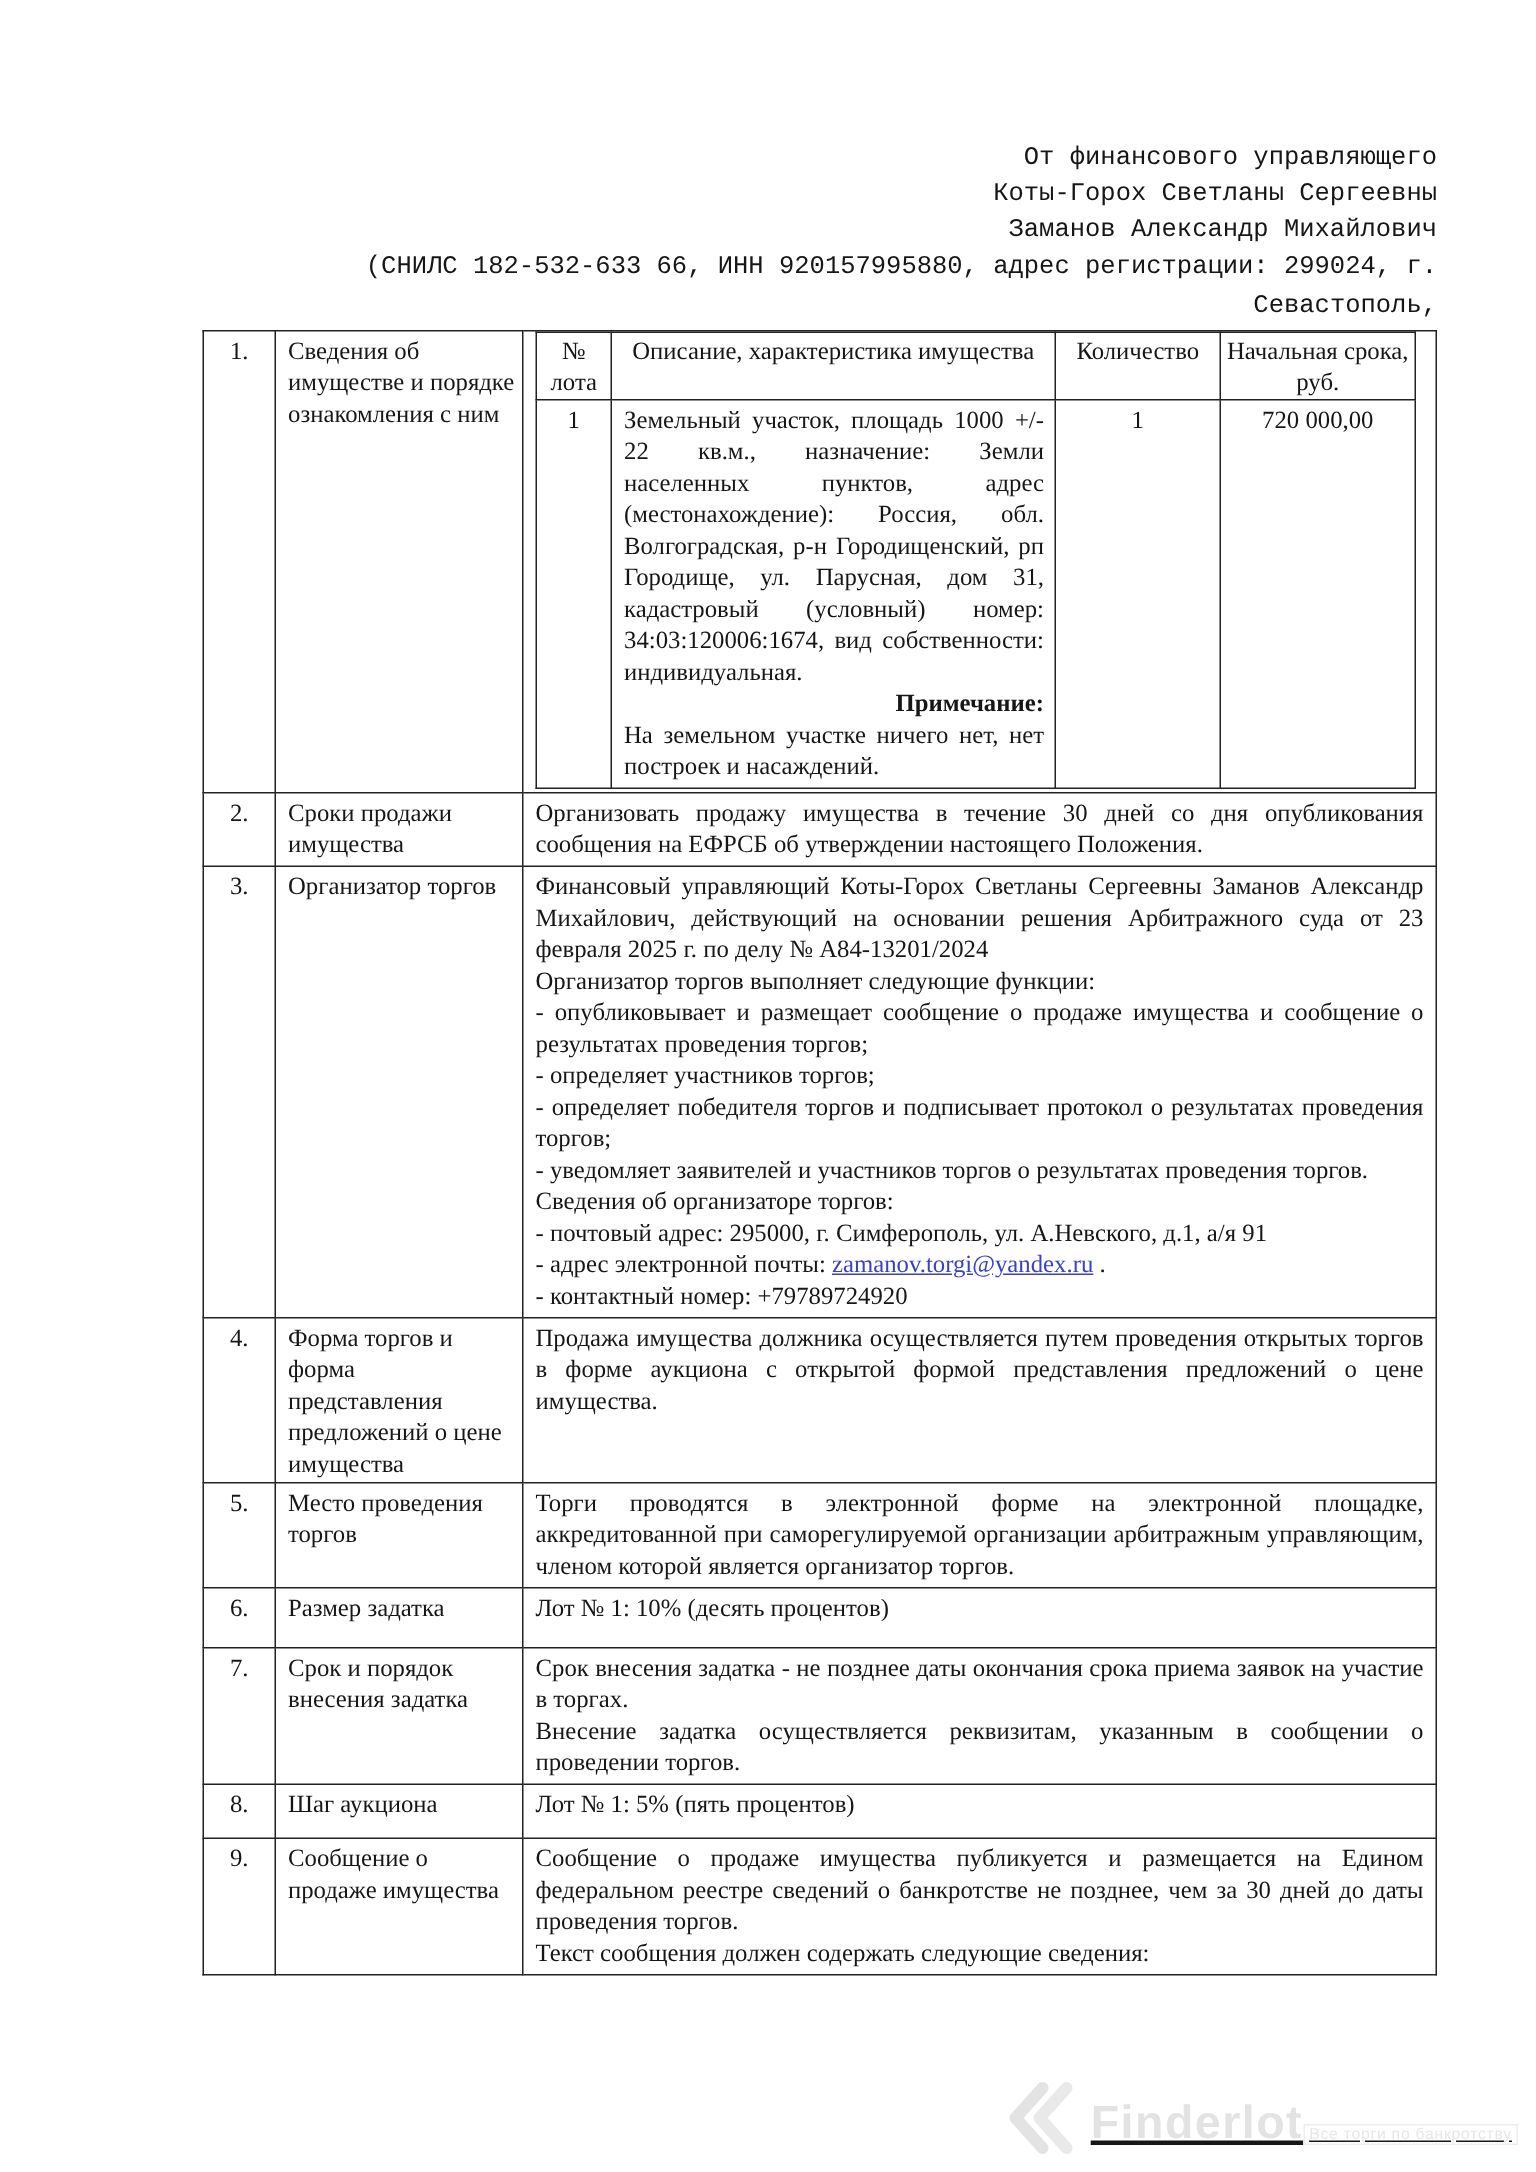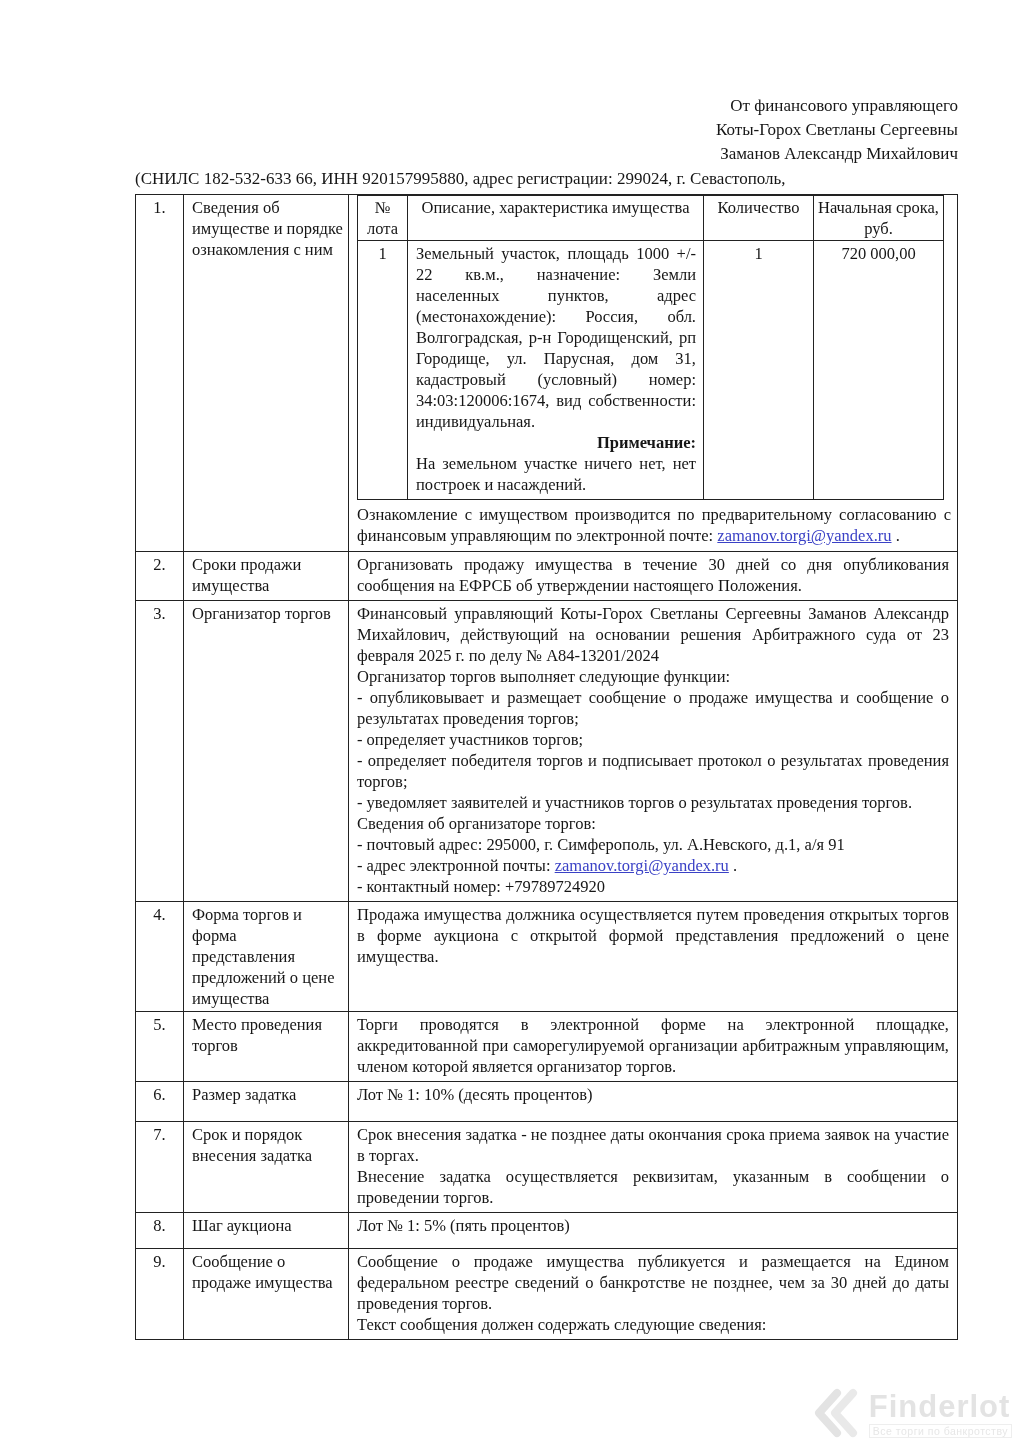--- a/index.html
+++ b/index.html
@@ -4,24 +4,24 @@
 <style>
   html,body{margin:0;padding:0;background:#ffffff;}
   .page{
     position:relative;
     width:1024px;height:1448px;
     background:#ffffff;
     font-family:"Liberation Serif", serif;
     color:#161616;
     overflow:hidden;
   }
-  .content-col{margin-left:135px;width:823px;}
+  .content-col{margin-left:135px;width:823px;font-family:Liberation Mono, monospace;}
   .addr{margin-top:94px;text-align:right;font-size:17px;line-height:24px;}
   .doc-title{margin-top:22px;text-align:center;font-weight:bold;font-size:18px;line-height:26px;}
-  .doc-subtitle{text-align:left;font-size:17px;line-height:26px;}
+  .doc-subtitle{text-align:right;font-size:17px;line-height:26px;}
   table.main{
     border-collapse:collapse;
     margin:2px 0 0 135px;
     width:823px;
     table-layout:fixed;
     font-size:16.5px;line-height:21px;
   }
   table.main > tbody > tr > td{border:1px solid #222222;vertical-align:top;}
   td.num{text-align:center;padding:2px 0 0 0;}
   td.label{padding:2px 5px 2px 8px;}
@@ -44,21 +44,21 @@
   .row1-footer{padding:2px 6px 5px 8px;text-align:justify;}
   a.email-link{color:#3a41c6;text-decoration:underline;cursor:pointer;}
   tr.short-row{height:40px;}
   tr.short-row2{height:36px;}
   .watermark{
     position:absolute;right:12px;bottom:6px;
     display:flex;align-items:center;gap:8px;
     font-family:"Liberation Sans", sans-serif;
     user-select:none;
   }
-  .wm-text{display:flex;flex-direction:column;align-items:flex-start;}
+  .wm-text{display:flex;align-items:flex-end;text-decoration:underline;}
   .wm-brand{font-size:31px;font-weight:bold;color:#e3e3e3;letter-spacing:1px;line-height:30px;}
   .wm-tagline{font-size:10.5px;color:#e7e7e7;border:1px solid #eeeeee;padding:0 3px;letter-spacing:.5px;margin-top:2px;}
 </style>
 </head>
 <body>
 
 <div class="page">
 
   <div class="content-col addr">
     <div>От финансового управляющего</div>
@@ -102,21 +102,20 @@
                 <td class="lt-desc">
                   <p class="j">Земельный участок, площадь 1000 +/- 22 кв.м., назначение: Земли населенных пунктов, адрес (местонахождение): Россия, обл. Волгоградская, р-н Городищенский, рп Городище, ул. Парусная, дом 31, кадастровый (условный) номер: 34:03:120006:1674, вид собственности: индивидуальная.</p>
                   <p class="note-heading">Примечание:</p>
                   <p class="j">На земельном участке ничего нет, нет построек и насаждений.</p>
                 </td>
                 <td class="lt-center">1</td>
                 <td class="lt-center">720 000,00</td>
               </tr>
             </tbody>
           </table>
-          <p class="row1-footer"><span>Ознакомление с имуществом производится по предварительному согласованию с финансовым управляющим по электронной почте: </span><a class="email-link">zamanov.torgi@yandex.ru</a><span> .</span></p>
         </td>
       </tr>
 
       <tr>
         <td class="num">2.</td>
         <td class="label">Сроки продажи имущества</td>
         <td class="content">
           <p class="j">Организовать продажу имущества в течение 30 дней со дня опубликования сообщения на ЕФРСБ об утверждении настоящего Положения.</p>
         </td>
       </tr>

